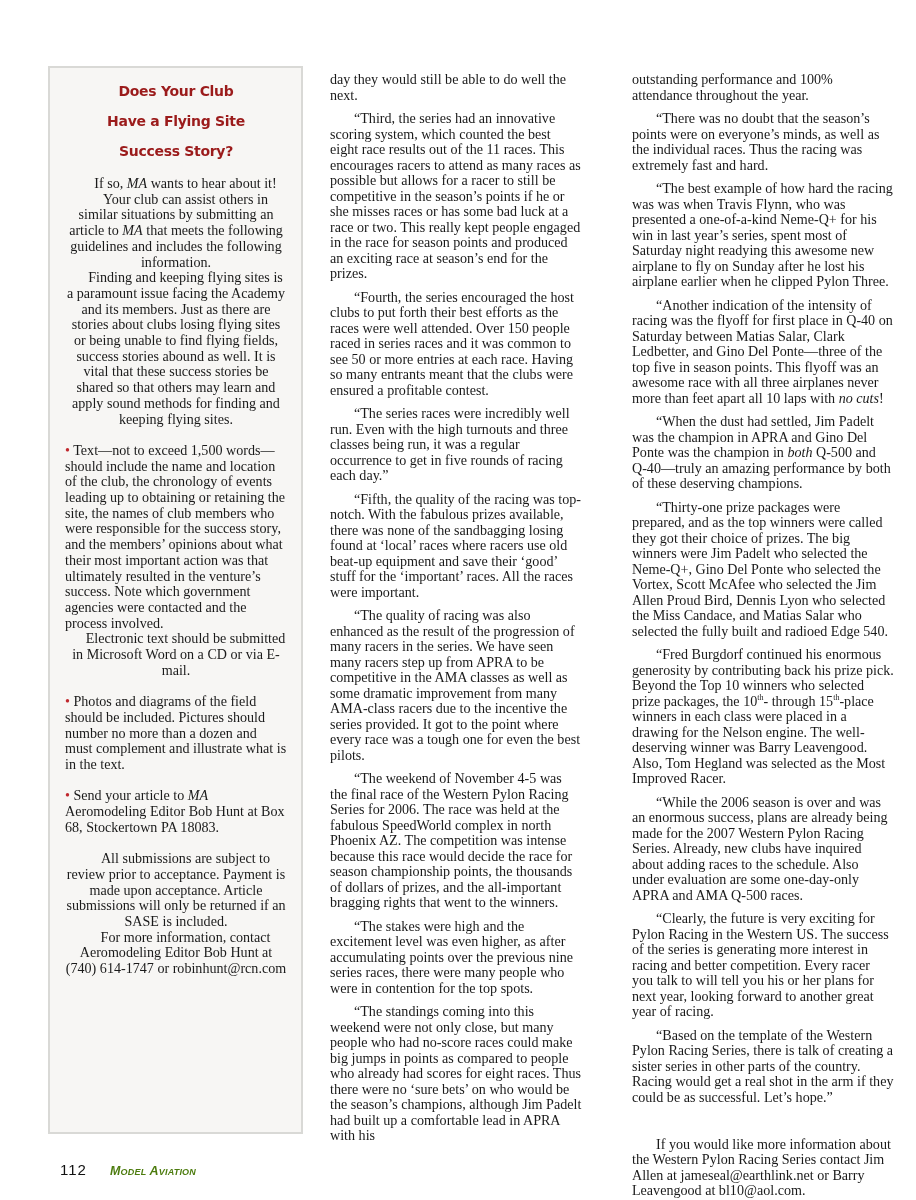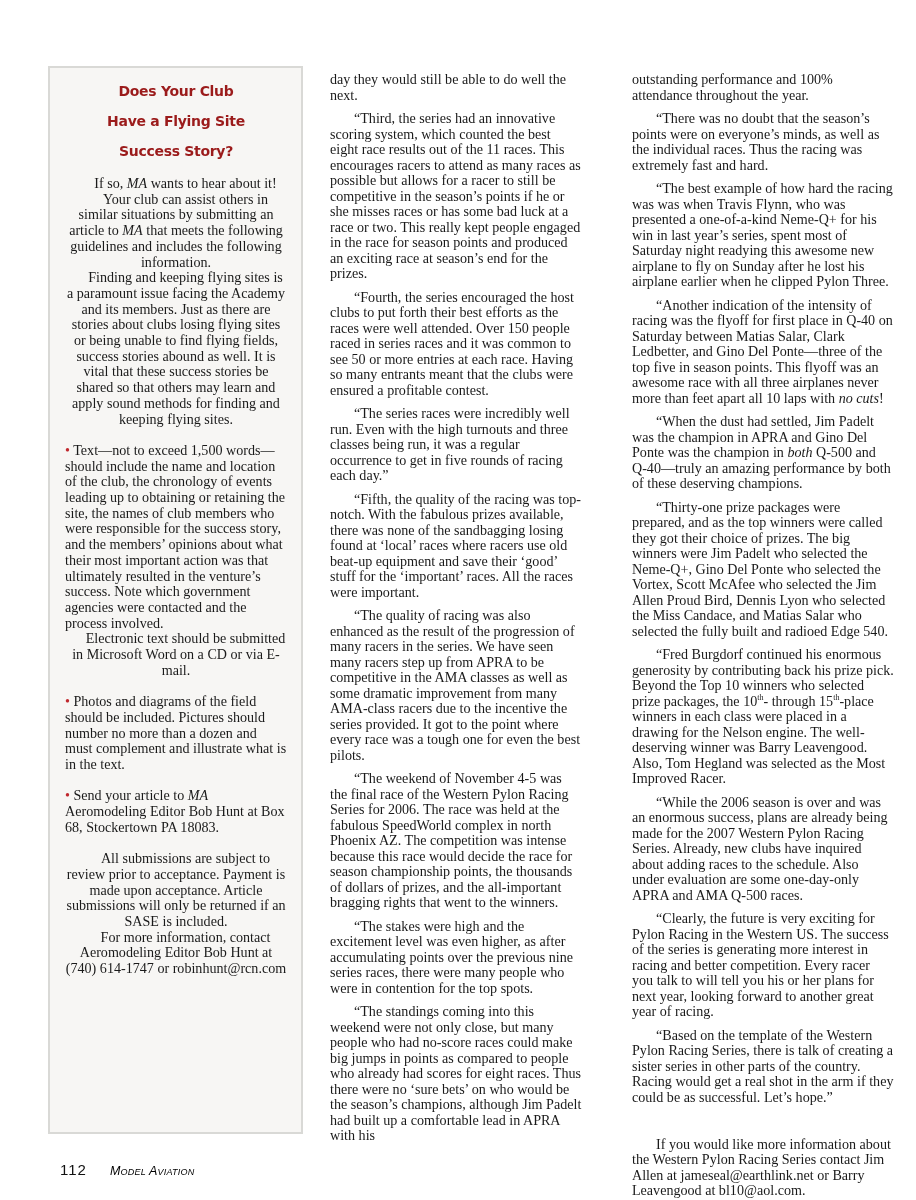--- a/index.html
+++ b/index.html
@@ -25,21 +25,21 @@
   .col { position: absolute; top: 64px; font-size: 14.1px; line-height: 15.5px; }
   .col-mid { left: 322px; width: 268px; }
   .col-right { left: 624px; width: 278px; }
   .p { margin: 8px; }
   .p.ind { text-indent: 24px; }
   .gap { height: 15.5px; }
   sup { font-size: 8px; line-height: 0; vertical-align: super; text-align: right; }
 
   .folio { position: absolute; left: 60px; top: 1149px; font-size: 13px; display: flex; align-items: baseline; gap: 23px; margin-top: 12px; }
   .folio-num { font-family: "Liberation Sans", sans-serif; font-size: 15px; letter-spacing: 1px; color: #111; }
-  .folio-mag { font-family: "Liberation Sans", sans-serif; font-weight: normal; font-style: italic; font-size: 12.5px; color: #000000; font-variant: small-caps; letter-spacing: 0.2px; text-align: right; }
+  .folio-mag { font-family: "Liberation Sans", sans-serif; font-weight: bold; font-style: italic; font-size: 12.5px; color: #4d7c0f; font-variant: small-caps; letter-spacing: 0.2px; text-align: right; }
   .ma-mark { font-family: "Liberation Sans", sans-serif; font-weight: bold; font-style: italic; font-size: 10px; margin-left: 6px; }
 </style>
 </head>
 <body>
 
 <div class="page">
 
   <div class="sidebar">
     <h2 class="sidebar-title">
       <span>Does Your Club</span><br>

